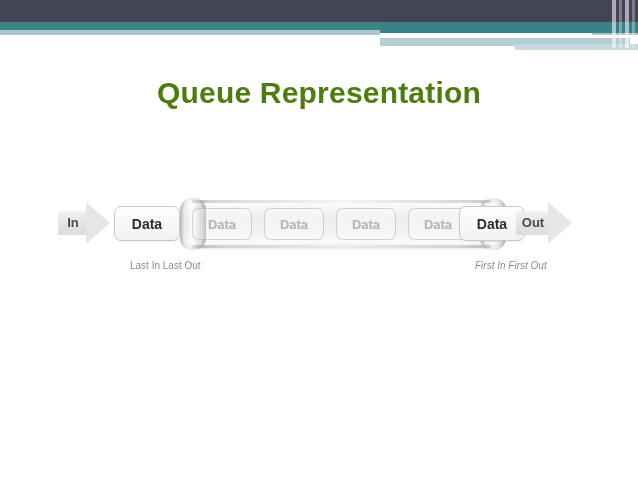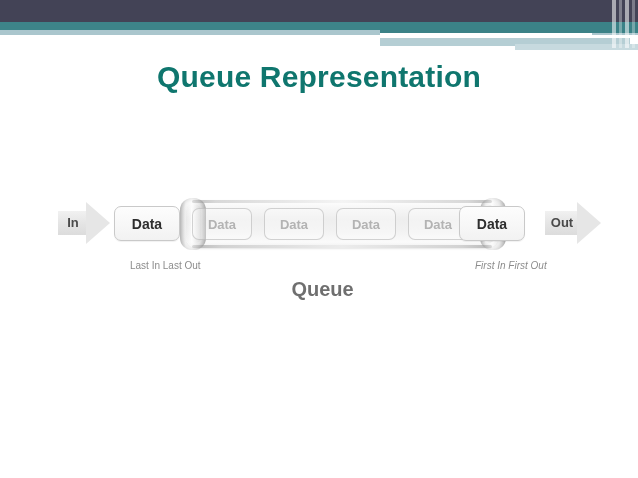--- a/index.html
+++ b/index.html
@@ -95,26 +95,26 @@
   }
   .vs1 { left: 612px; width: 4px; background: rgba(255,255,255,0.55); }
   .vs2 { left: 619px; width: 3px; background: rgba(255,255,255,0.32); }
   .vs3 { left: 625px; width: 4px; background: rgba(255,255,255,0.55); }
   .vs4 { left: 632px; width: 3px; background: rgba(255,255,255,0.30); }
 
   
   .title {
     position: absolute;
     left: 0;
-    top: 60px;
+    top: 76px;
     width: 638px;
     text-align: center;
     font-size: 30px;
     font-weight: bold;
-    color: #0f766e;
+    color: #4d7c0f;
     letter-spacing: 0.2px;
     font-family: "Liberation Sans", sans-serif;
   }
 
   
   .figure {
     position: absolute;
     left: 50px;
     top: 190px;
     width: 545px;
@@ -151,21 +151,21 @@
     left: 0;
     top: 12px;
     width: 30px;
     text-align: center;
     font-size: 13px;
     font-weight: bold;
     color: #4a4a4a;
     line-height: 18px;
   }
   .arrow-in  { left: 8px; }
-  .arrow-out { left: 495px; }
+  .arrow-out { left: 466px; }
   .arrow-out .shaft { width: 34px; }
   .arrow-out .head { left: 32px; }
   .arrow-out .lbl { width: 34px; }
 
   
   .data-box {
     position: absolute;
     top: 16px;
     width: 66px;
     height: 35px;
@@ -366,16 +366,15 @@
 
     <div class="arrow arrow-out">
       <div class="shaft"></div>
       <div class="head"></div>
       <div class="lbl">Out</div>
     </div>
 
     <div class="cap-text cap-left-text">Last In Last Out</div>
     <div class="cap-text cap-right-text">First In First Out</div>
 
-    <div class="queue-label">Queue</div>
   </div>
 
 </div>
 
 </body></html>

